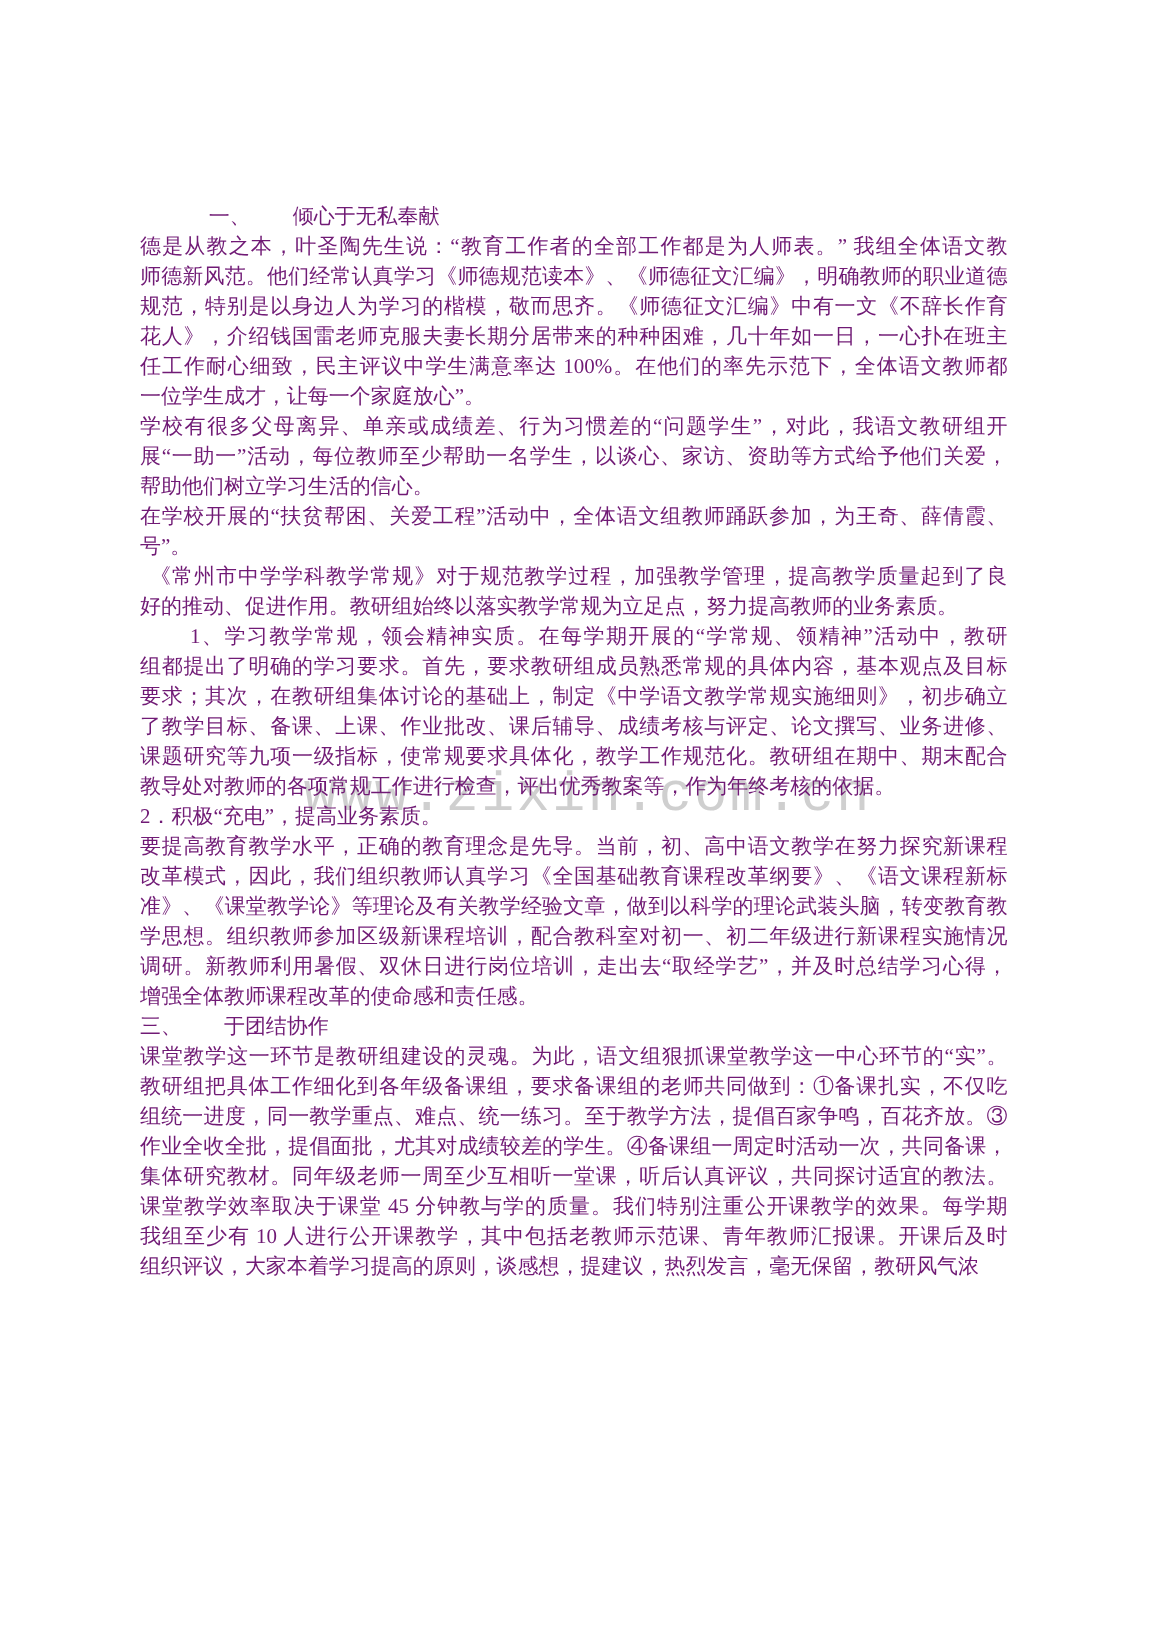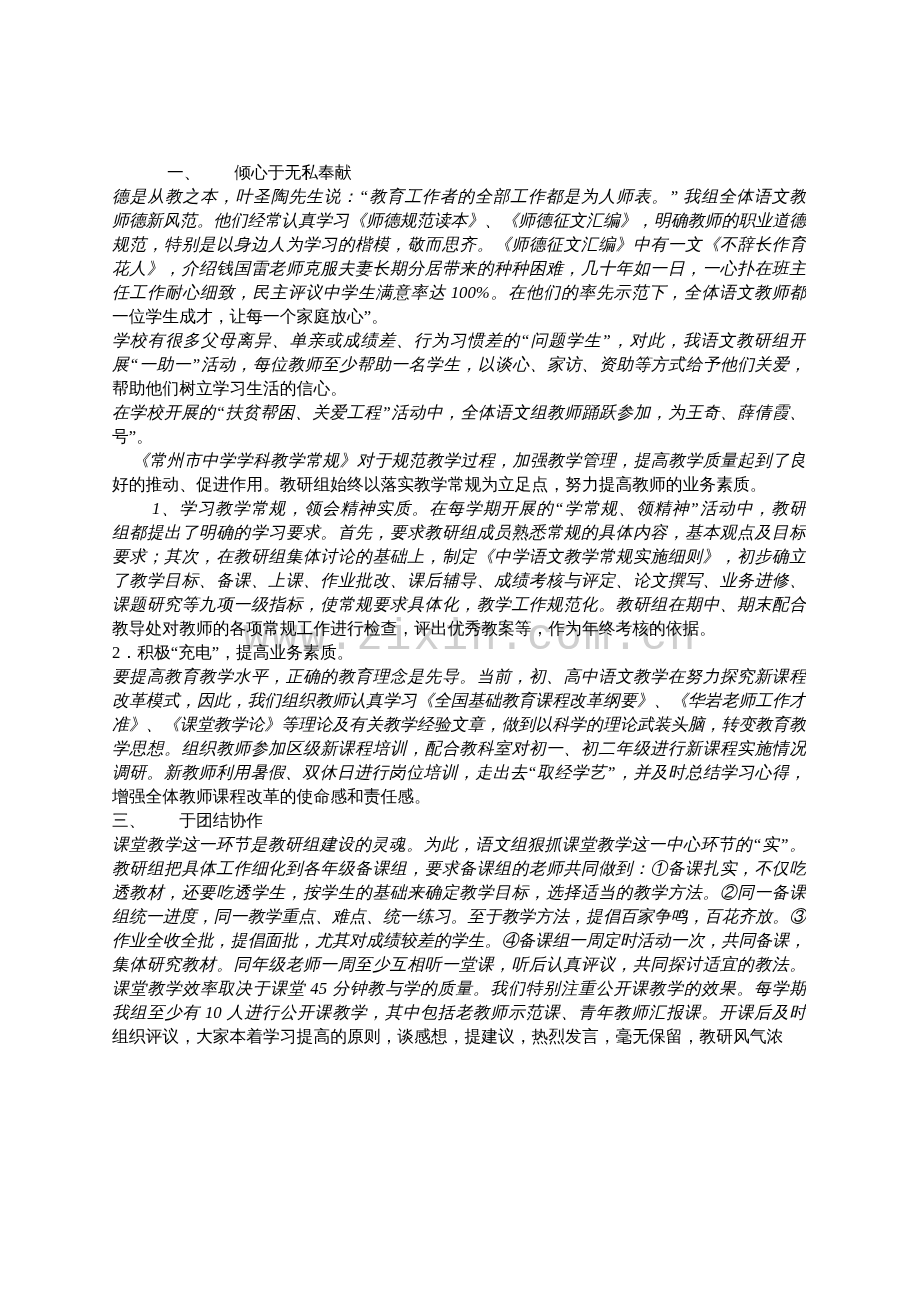--- a/index.html
+++ b/index.html
@@ -14,36 +14,35 @@
     background: #ffffff;
     overflow: hidden;
     font-family: "Liberation Serif", "DejaVu Serif", serif;
   }
   .doc-text {
     position: absolute;
     left: 112px;
     top: 161px;
     width: 694px;
     z-index: 1;
-    color: #000000;
+    color: #701a75;
   }
   .line {
     height: 24px;
     line-height: 24px;
     font-size: 16.8px;
     white-space: pre;
     overflow: hidden;
     text-align: left;
   }
   .line.justify {
     white-space: normal;
     text-align: justify;
     text-align-last: justify;
     text-justify: inter-character;
-    font-style: italic;
   }
   .watermark {
     position: absolute;
     left: 243px;
     top: 612px;
     z-index: 0;
     font-family: Liberation Mono, monospace;
     font-size: 44px;
     letter-spacing: 2px;
     color: #c7c7c7;
@@ -63,39 +62,38 @@
       <div class="line justify">师德新风范。他们经常认真学习《师德规范读本》、《师德征文汇编》，明确教师的职业道德</div>
       <div class="line justify">规范，特别是以身边人为学习的楷模，敬而思齐。《师德征文汇编》中有一文《不辞长作育</div>
       <div class="line justify">花人》，介绍钱国雷老师克服夫妻长期分居带来的种种困难，几十年如一日，一心扑在班主</div>
       <div class="line justify">任工作耐心细致，民主评议中学生满意率达 100%。在他们的率先示范下，全体语文教师都</div>
       <div class="line">一位学生成才，让每一个家庭放心”。</div>
       <div class="line justify">学校有很多父母离异、单亲或成绩差、行为习惯差的“问题学生”，对此，我语文教研组开</div>
       <div class="line justify">展“一助一”活动，每位教师至少帮助一名学生，以谈心、家访、资助等方式给予他们关爱，</div>
       <div class="line">帮助他们树立学习生活的信心。</div>
       <div class="line justify">在学校开展的“扶贫帮困、关爱工程”活动中，全体语文组教师踊跃参加，为王奇、薛倩霞、</div>
       <div class="line">号”。</div>
-      <div class="line justify" style="padding-left: 8px; margin-left: 12px;">《常州市中学学科教学常规》对于规范教学过程，加强教学管理，提高教学质量起到了良</div>
+      <div class="line justify" style="padding-left: 8px;">《常州市中学学科教学常规》对于规范教学过程，加强教学管理，提高教学质量起到了良</div>
       <div class="line">好的推动、促进作用。教研组始终以落实教学常规为立足点，努力提高教师的业务素质。</div>
       <div class="line justify" style="padding-left: 40px;">1、学习教学常规，领会精神实质。在每学期开展的“学常规、领精神”活动中，教研</div>
       <div class="line justify">组都提出了明确的学习要求。首先，要求教研组成员熟悉常规的具体内容，基本观点及目标</div>
       <div class="line justify">要求；其次，在教研组集体讨论的基础上，制定《中学语文教学常规实施细则》，初步确立</div>
       <div class="line justify">了教学目标、备课、上课、作业批改、课后辅导、成绩考核与评定、论文撰写、业务进修、</div>
       <div class="line justify">课题研究等九项一级指标，使常规要求具体化，教学工作规范化。教研组在期中、期末配合</div>
       <div class="line">教导处对教师的各项常规工作进行检查，评出优秀教案等，作为年终考核的依据。</div>
       <div class="line">2．积极“充电”，提高业务素质。</div>
       <div class="line justify">要提高教育教学水平，正确的教育理念是先导。当前，初、高中语文教学在努力探究新课程</div>
-      <div class="line justify">改革模式，因此，我们组织教师认真学习《全国基础教育课程改革纲要》、《华岩老师工作才</div>
+      <div class="line justify">改革模式，因此，我们组织教师认真学习《全国基础教育课程改革纲要》、《语文课程新标</div>
       <div class="line justify">准》、《课堂教学论》等理论及有关教学经验文章，做到以科学的理论武装头脑，转变教育教</div>
       <div class="line justify">学思想。组织教师参加区级新课程培训，配合教科室对初一、初二年级进行新课程实施情况</div>
       <div class="line justify">调研。新教师利用暑假、双休日进行岗位培训，走出去“取经学艺”，并及时总结学习心得，</div>
       <div class="line">增强全体教师课程改革的使命感和责任感。</div>
       <div class="line">三、　　于团结协作</div>
       <div class="line justify">课堂教学这一环节是教研组建设的灵魂。为此，语文组狠抓课堂教学这一中心环节的“实”。</div>
       <div class="line justify">教研组把具体工作细化到各年级备课组，要求备课组的老师共同做到：①备课扎实，不仅吃</div>
-      <div class="line justify">透教材，还要吃透学生，按学生的基础来确定教学目标，选择适当的教学方法。②同一备课</div>
       <div class="line justify">组统一进度，同一教学重点、难点、统一练习。至于教学方法，提倡百家争鸣，百花齐放。③</div>
       <div class="line justify">作业全收全批，提倡面批，尤其对成绩较差的学生。④备课组一周定时活动一次，共同备课，</div>
       <div class="line justify">集体研究教材。同年级老师一周至少互相听一堂课，听后认真评议，共同探讨适宜的教法。</div>
       <div class="line justify">课堂教学效率取决于课堂 45 分钟教与学的质量。我们特别注重公开课教学的效果。每学期</div>
       <div class="line justify">我组至少有 10 人进行公开课教学，其中包括老教师示范课、青年教师汇报课。开课后及时</div>
       <div class="line">组织评议，大家本着学习提高的原则，谈感想，提建议，热烈发言，毫无保留，教研风气浓</div>
     </div>
 </div>
 
 </body></html>

